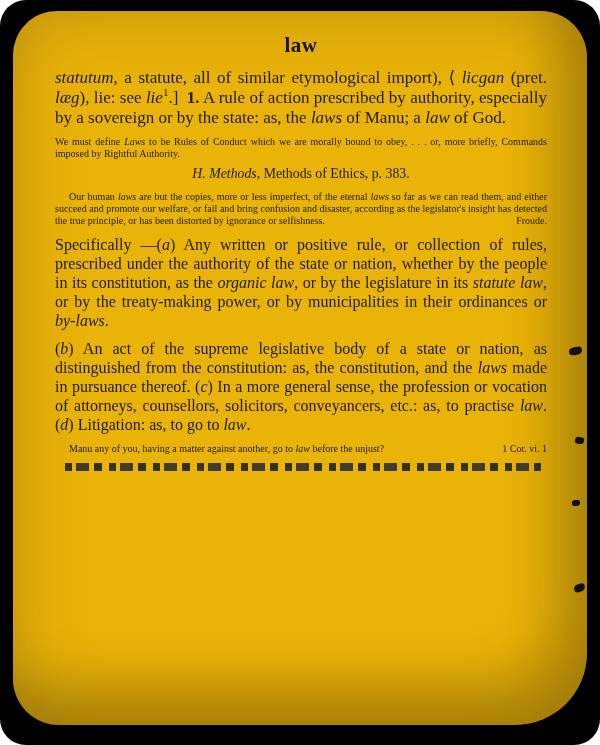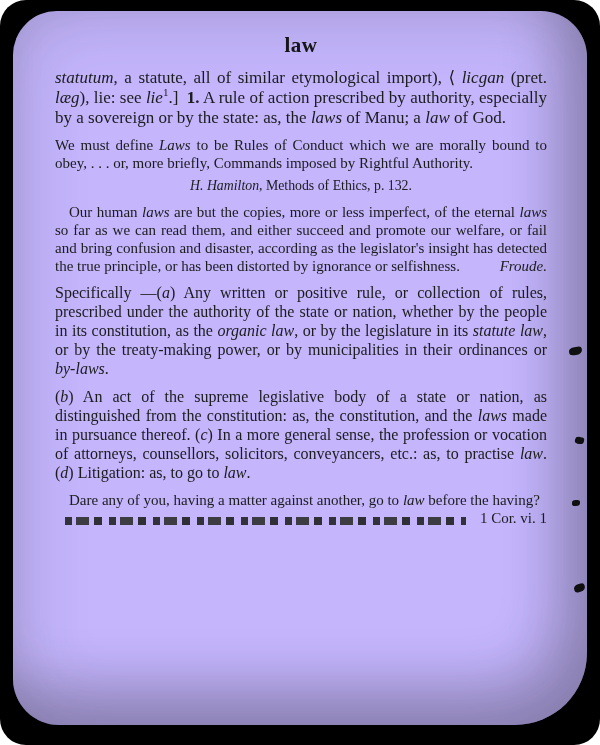--- a/index.html
+++ b/index.html
@@ -5,45 +5,45 @@
   html,body{margin:0;padding:0;}
   body{
     width:600px;height:745px;overflow:hidden;background:#ffffff;position:relative;
     font-family:"Liberation Serif","DejaVu Serif",serif;
   }
   .scan{
     position:absolute;inset:0;background:#000000;border-radius:26px;
   }
   .page{
     position:absolute;left:13px;right:13px;top:11px;bottom:20px;
-    background:#c4b5fd;
+    background:#eab308;
     border-radius:44px 46px 72px 46px;
     box-shadow: inset 0 0 75px rgba(40,40,40,0.22), inset -28px -40px 55px rgba(0,0,0,0.22);
     box-sizing:border-box;
     padding:14px 40px 0 42px;
     overflow:hidden;
   }
   .headword{
     margin:8px 0 10px;text-align:center;
     font-size:21px;font-weight:bold;letter-spacing:0.5px;color:#161616;
   }
   p.blk{
     margin:0 0 8px;text-align:justify;color:#1c1c1c;
   }
   .main{font-size:17px;line-height:1.18;}
   .mid{font-size:16px;line-height:1.2;}
-  .quote{font-size:15px;line-height:1.2;}
+  .quote{font-size:10px;line-height:1.2;}
   .attr{font-size:13.8px;line-height:1.2;text-align:center;margin:-2px 0 8px;color:#1c1c1c;}
   .indent{text-indent:14px;}
   .seg-n{}
   .seg-i{font-style:italic;}
   .seg-b{font-weight:bold;}
   .seg-sup{vertical-align:super;font-size:0.65em;line-height:0;}
   .seg-right{float:right;}
-  .seg-right-i{float:right;font-style:italic;}
+  .seg-right-i{float:right;}
   .cutline{
     margin:4px 6px 0 10px;height:8px;overflow:hidden;opacity:0.9;
     background:repeating-linear-gradient(90deg,
       #232323 0px,#232323 7px,transparent 7px,transparent 11px,
       #2e2e2e 11px,#2e2e2e 24px,transparent 24px,transparent 29px,
       #202020 29px,#202020 37px,transparent 37px,transparent 44px);
   }
   .mark{
     position:absolute;background:#101010;border-radius:45% 30% 50% 35%;
   }
@@ -57,30 +57,30 @@
 
 <div class="scan">
   <div class="page">
 
     <h1 class="headword">law</h1>
 
     <p class="blk main"><span class="seg-i">statutum</span><span class="seg-n">, a statute, all of similar etymological import), ⟨ </span><span class="seg-i">licgan</span><span class="seg-n"> (pret. </span><span class="seg-i">læg</span><span class="seg-n">), lie: see </span><span class="seg-i">lie</span><span class="seg-sup">1</span><span class="seg-n">.] </span><span class="seg-b">1.</span><span class="seg-n"> A rule of action prescribed by authority, especially by a sovereign or by the state: as, the </span><span class="seg-i">laws</span><span class="seg-n"> of Manu; a </span><span class="seg-i">law</span><span class="seg-n"> of God.</span></p>
 
     <p class="blk quote"><span class="seg-n">We must define </span><span class="seg-i">Laws</span><span class="seg-n"> to be Rules of Conduct which we are morally bound to obey, . . . or, more briefly, Commands imposed by Rightful Authority.</span></p>
 
-    <p class="attr"><span class="seg-i">H. Hamilton</span><span class="seg-n">, Methods of Ethics, p. 132.</span></p>
+    <p class="attr"><span class="seg-i">H. Methods</span><span class="seg-n">, Methods of Ethics, p. 383.</span></p>
 
     <p class="blk quote indent"><span class="seg-n">Our human </span><span class="seg-i">laws</span><span class="seg-n"> are but the copies, more or less imperfect, of the eternal </span><span class="seg-i">laws</span><span class="seg-n"> so far as we can read them, and either succeed and promote our welfare, or fail and bring confusion and disaster, according as the legislator's insight has detected the true principle, or has been distorted by ignorance or selfishness.</span><span class="seg-right-i">Froude.</span></p>
 
     <p class="blk mid"><span class="seg-n">Specifically —(</span><span class="seg-i">a</span><span class="seg-n">) Any written or positive rule, or collection of rules, prescribed under the authority of the state or nation, whether by the people in its constitution, as the </span><span class="seg-i">organic law</span><span class="seg-n">, or by the legislature in its </span><span class="seg-i">statute law</span><span class="seg-n">, or by the treaty-making power, or by municipalities in their ordinances or </span><span class="seg-i">by-laws</span><span class="seg-n">.</span></p>
 
 
     <p class="blk mid"><span class="seg-n">(</span><span class="seg-i">b</span><span class="seg-n">) An act of the supreme legislative body of a state or nation, as distinguished from the constitution: as, the constitution, and the </span><span class="seg-i">laws</span><span class="seg-n"> made in pursuance thereof. (</span><span class="seg-i">c</span><span class="seg-n">) In a more general sense, the profession or vocation of attorneys, counsellors, solicitors, conveyancers, etc.: as, to practise </span><span class="seg-i">law</span><span class="seg-n">. (</span><span class="seg-i">d</span><span class="seg-n">) Litigation: as, to go to </span><span class="seg-i">law</span><span class="seg-n">.</span></p>
 
-    <p class="blk quote indent"><span class="seg-n">Dare any of you, having a matter against another, go to </span><span class="seg-i">law</span><span class="seg-n"> before the having?</span><span class="seg-right">1 Cor. vi. 1</span></p>
+    <p class="blk quote indent"><span class="seg-n">Manu any of you, having a matter against another, go to </span><span class="seg-i">law</span><span class="seg-n"> before the unjust?</span><span class="seg-right">1 Cor. vi. 1</span></p>
 
     <div class="cutline"></div>
   </div>
 
   <div class="mark mark1"></div>
   <div class="mark mark2"></div>
   <div class="mark mark3"></div>
   <div class="mark mark4"></div>
 </div>
 

